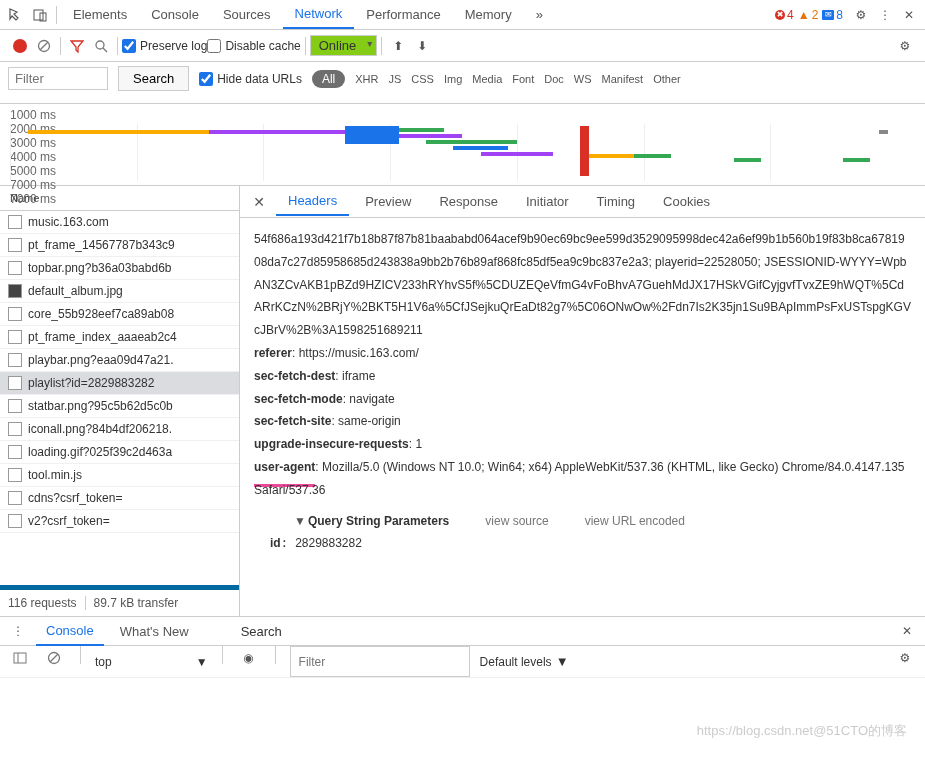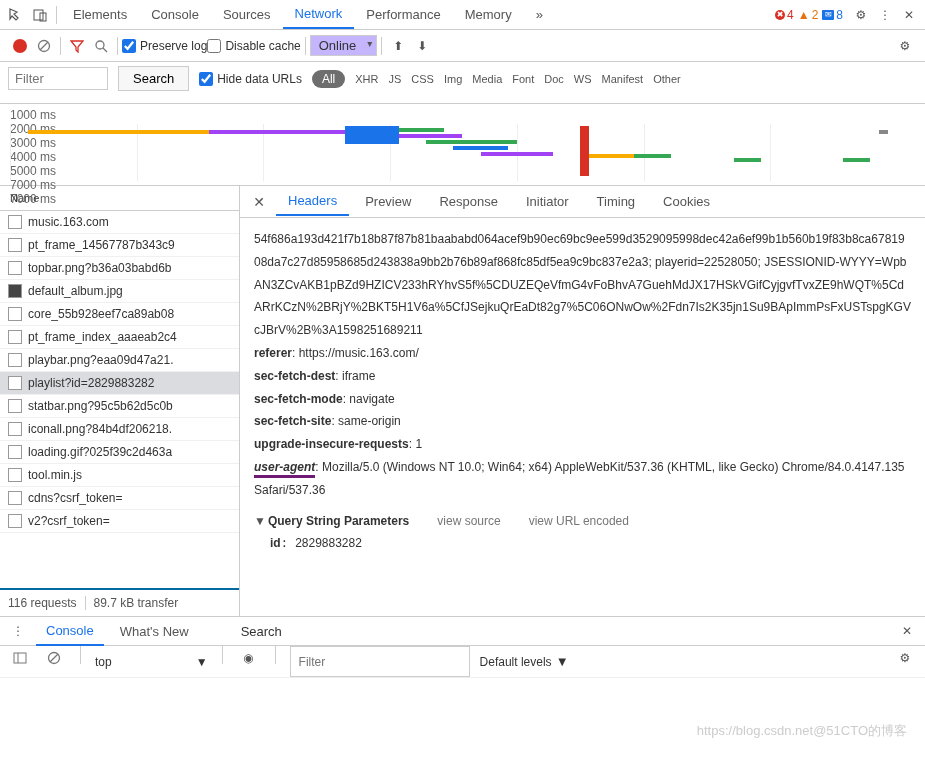--- a/index.html
+++ b/index.html
@@ -11,52 +11,52 @@
 .tab.active { color:#1a73e8; border-bottom:2px solid #1a73e8; }
 .sp { flex:1; }
 .err { color:#d93025; font-size:12px; margin-right:4px; display:flex; align-items:center; gap:2px;}
 .warn { color:#e8710a; font-size:12px; margin-right:4px; display:flex; align-items:center; gap:2px;}
 .info { color:#1a73e8; font-size:12px; margin-right:6px; display:flex; align-items:center; gap:2px;}
 .dot { width:10px; height:10px; border-radius:50%; display:inline-block; }
 .toolbar { height:32px; border-bottom:1px solid #ccc; padding:0 8px; }
 .red-dot { background:#d93025; width:14px; height:14px; border-radius:50%; }
 .chk { display:flex; align-items:center; gap:4px; font-size:13px; color:#333;}
 .chk input { width:14px; height:14px; accent-color:#1a73e8;}
-.throttle { border:1px solid #ccc; background:#c4b5fd; padding:2px 20px 2px 8px; position:relative; font-size:13px;}
+.throttle { border:1px solid #ccc; background:#84cc16; padding:2px 20px 2px 8px; position:relative; font-size:13px;}
 .throttle::after { content:"▾"; position:absolute; right:4px; top:2px; font-size:10px; color:#555;}
 .filterbar { padding:4px 8px 6px 8px; border-bottom:1px solid #ccc; }
 .filter-row { display:flex; align-items:center; gap:10px; margin-bottom:6px; flex-wrap:wrap;}
 .filter-input { border:1px solid #ccc; padding:3px 6px; width:100px; font-size:13px; }
 .search-btn { border:1px solid #ccc; background:#f7f7f7; padding:4px 14px; font-size:13px; cursor:pointer;}
 .pill { background:#6e6e6e; color:#fff; border-radius:10px; padding:2px 10px; font-size:12px;}
 .ftype { color:#555; font-size:11px; cursor:pointer; }
 .waterfall { height:82px; border-bottom:1px solid #ccc; position:relative; background:#fff; }
 .wf-labels { display:flex; position:absolute; top:4px; left:0; right:0; padding:0 10px; justify-content:space-between; color:#666; font-size:11px;flex-direction:column;}
 .wf-body { position:absolute; top:20px; left:10px; right:10px; bottom:4px; }
 .wf-line { position:absolute; top:0; bottom:0; border-left:1px solid #eee; }
 .bar { position:absolute; height:4px; }
 .content { display:flex; height:430px; }
 .namecol { width:240px; border-right:1px solid #ccc; display:flex; flex-direction:column; }
 .namehdr { padding:6px 10px; font-size:11px; color:#333; border-bottom:1px solid #ccc; font-weight:500;}
 .namelist { flex:1; overflow:auto; }
 .req { display:flex; align-items:center; gap:6px; padding:4px 8px; font-size:13px; color:#333; border-bottom:1px solid #f0f0f0; white-space:nowrap; overflow:hidden; text-overflow:ellipsis; cursor:pointer;}
 .req.sel { background:#dadce0; }
 .req .ico { width:14px; height:14px; border:1px solid #999; flex:none; background:#fff;}
 .req .ico.img { background:linear-gradient(#444,#444);}
-.namefoot { border-top:2px solid #0369a1; padding:6px 8px; font-size:12px; color:#555; display:flex; gap:8px;}
+.namefoot { border-top:5px solid #0369a1; padding:6px 8px; font-size:12px; color:#555; display:flex; gap:8px;}
 .detail { flex:1; display:flex; flex-direction:column; overflow:hidden;}
 .detail-tabs { display:flex; align-items:center; border-bottom:1px solid #ccc; height:32px; padding-left:6px; gap:4px;}
 .detail-tabs .x { width:26px; text-align:center; color:#555; cursor:pointer; font-size:14px;}
 .dtab { padding:6px 12px; color:#555; font-size:13px; cursor:pointer;}
 .dtab.active { color:#1a73e8; border-bottom:2px solid #1a73e8; }
 .headers-body { flex:1; overflow:auto; padding:10px 14px; font-family:Menlo,Consolas,monospace; font-size:13px; color:#333; line-height:1.9;}
 .hb-pre { word-break:break-all; white-space:normal;}
 .hname { font-weight:600; }
-.underline-red { border-bottom:3px solid #701a75; padding-bottom:1px;font-style:italic;}
-.section { color:#333; font-weight:600; margin-top:8px; display:flex; align-items:center; gap:28px;}
+.underline-red { border-bottom:3px solid #ec4899; padding-bottom:10px;}
+.section { color:#333; font-weight:600; margin-top:8px; display:flex; align-items:center; gap:36px;margin-left:40px;}
 .section .tri { color:#555; margin-right:2px;}
 .viewlink { font-weight:400; color:#777; }
 .kv { font-family:Menlo,Consolas,monospace; padding-left:16px;}
 .drawer-tabs { display:flex; align-items:center; height:30px; border-top:1px solid #ccc; border-bottom:1px solid #ccc; padding:0 6px; gap:6px;}
 .console-bar { display:flex; height:32px; padding:0 8px; gap:10px; border-bottom:1px solid #eee; color:#555;}
 .cfilter { border:1px solid #ccc; padding:3px 8px; width:180px; font-size:12px; color:#888;}
 .levels { border:0; background:none; color:#333; font-size:13px; display:flex; align-items:center; gap:4px;}
 .watermark { position:absolute; right:18px; bottom:22px; color:#ccc; font-size:13px; pointer-events:none;}
 .vline { border-left:1px solid #ccc; height:18px; margin:0 4px;}
 svg { display:block; }

